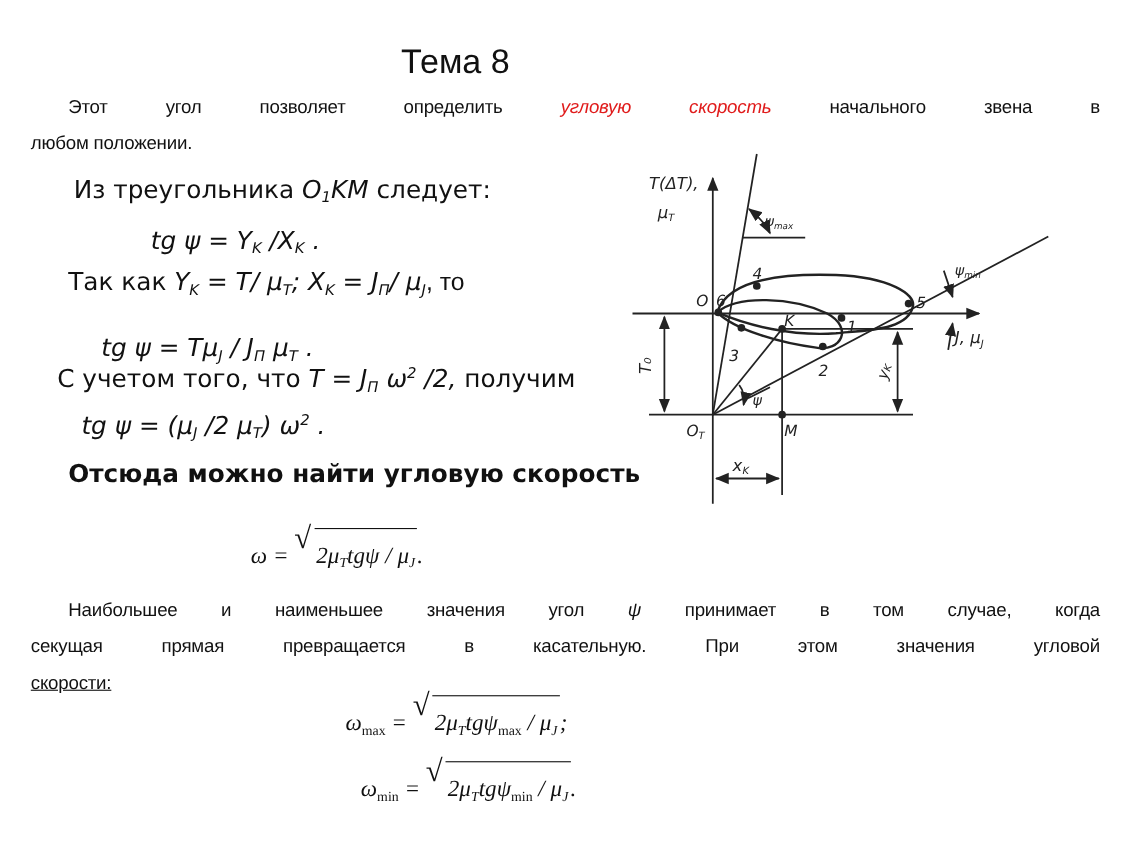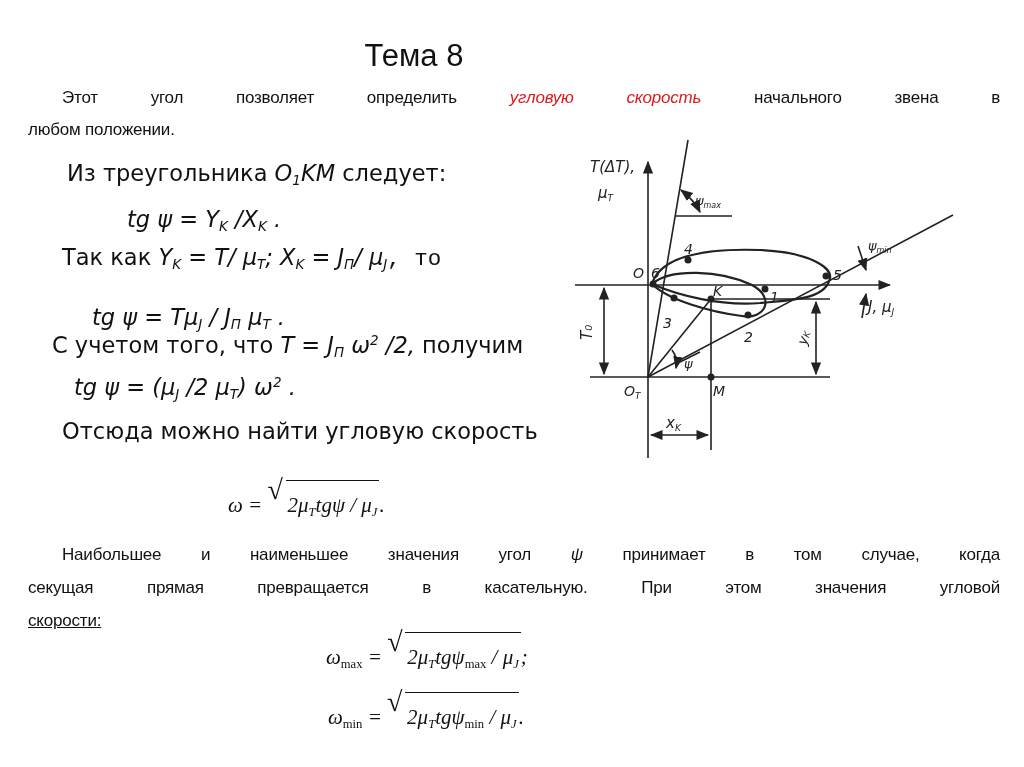--- a/index.html
+++ b/index.html
@@ -3,21 +3,21 @@
 <meta charset="utf-8">
 <style>
   html, body { margin: 0; padding: 0; background: #ffffff; }
   body { width: 1024px; height: 767px; position: relative; overflow: hidden;
          font-family: "Liberation Sans Narrow", "Liberation Sans", sans-serif; color: #111; }
   .abs { position: absolute; white-space: nowrap; }
   .title { left: 0; width: 828px; top: 38px; text-align: center; font-size: 31px; }
   .para { font-size: 17px; letter-spacing: -0.2px; }
   .red { color: #e01b1b; font-style: italic; }
   .it { font-style: italic; }
-  .serif { font-family: Liberation Mono, monospace; }
+  .serif { font-family: Liberation Sans, sans-serif; }
   .left-col { font-size: 22.5px; font-family: "DejaVu Sans", sans-serif; }
   sub { font-size: 0.6em; vertical-align: -0.3em; }
   sup { font-size: 0.6em; vertical-align: 0.6em; }
   .formula { font-family: "Liberation Serif", serif; font-size: 21px; }
   .sqrt { display: inline-block; position: relative; padding-left: 18px; }
   .sqrt .rad { position: absolute; left: 0; top: -6px; font-size: 28px; font-style: normal; }
   .sqrt .body { border-top: 1.2px solid #111; padding: 12px 2px; display: inline-block; }
   .justify { text-align: justify; text-align-last: justify; width: 980px; }
   svg text { font-family: "DejaVu Sans", sans-serif; font-style: italic; fill: #222; }
 </style>
@@ -30,53 +30,53 @@
   <span>Этот угол позволяет определить</span>
   <span class="red">угловую скорость</span>
   <span>начального звена в</span>
 </div>
 <div class="abs para" style="left:28px; top:120px;">любом положении.</div>
 
 <div class="abs left-col" style="left:67px; top:160px;">
   <span>Из треугольника </span><span class="it">O</span><sub class="it">1</sub><span class="it">KM</span><span> следует:</span>
 </div>
 
-<div class="abs left-col it" style="left:127px; top:206px;">
+<div class="abs left-col it" style="left:137px; top:206px;">
   <span>tg ψ = Y</span><sub>K</sub><span> /X</span><sub>K</sub><span> .</span>
 </div>
 
 <div class="abs left-col" style="left:62px; top:244px;">
   <span>Так как </span><span class="it">Y</span><sub class="it">K</sub><span class="it"> = T/ μ</span><sub class="it">T</sub><span class="it">; X</span><sub class="it">K</sub><span class="it"> =  J</span><sub class="it">П</sub><span class="it">/ μ</span><sub class="it">J</sub><span class="serif">, то</span>
 </div>
 
 <div class="abs left-col it" style="left:92px; top:304px;">
   <span>tg ψ = Tμ</span><sub>J</sub><span> / J</span><sub>П</sub><span> μ</span><sub>T</sub><span> .</span>
 </div>
 
 <div class="abs left-col" style="left:52px; top:332px;">
   <span>С учетом того, что  </span><span class="it">T = J</span><sub class="it">П</sub><span class="it"> ω</span><sup class="it">2</sup><span class="it"> /2,</span><span> получим</span>
 </div>
 
 <div class="abs left-col it" style="left:74px; top:374px;">
   <span>tg ψ = (μ</span><sub>J</sub><span> /2 μ</span><sub>T</sub><span>) ω</span><sup>2</sup><span> .</span>
 </div>
 
-<div class="abs left-col" style="left:62px; top:418px;">Отсюда можно найти угловую скорость</div>
+<div class="abs left-col" style="left:62px; top:418px;font-weight:bold;">Отсюда можно найти угловую скорость</div>
 
 <div class="abs formula it" style="left:228px; top:480px;">
   <span>ω = </span><span class="sqrt"><span class="rad">√</span><span class="body"><span>2μ</span><sub>T</sub><span>tgψ / μ</span><sub>J</sub></span></span><span>.</span>
 </div>
 
 <div class="abs para justify" style="left:62px; top:545px; width:938px;">
   <span>Наибольшее и наименьшее значения угол </span><span class="it">ψ</span><span> принимает в том случае, когда</span>
 </div>
 <div class="abs para justify" style="left:28px; top:578px; width:972px;">секущая прямая превращается в касательную. При этом значения угловой</div>
 <div class="abs para" style="left:28px; top:611px;text-decoration:underline;">скорости:</div>
 
-<div class="abs formula it" style="left:326px; top:632px;">
+<div class="abs formula it" style="left:314px; top:632px;">
   <span>ω</span><sub style="font-style:normal">max</sub><span> = </span><span class="sqrt"><span class="rad">√</span><span class="body"><span>2μ</span><sub>T</sub><span>tgψ</span><sub style="font-style:normal">max</sub><span> / μ</span><sub>J</sub></span></span><span>;</span>
 </div>
 
 <div class="abs formula it" style="left:328px; top:692px;">
   <span>ω</span><sub style="font-style:normal">min</sub><span> = </span><span class="sqrt"><span class="rad">√</span><span class="body"><span>2μ</span><sub>T</sub><span>tgψ</span><sub style="font-style:normal">min</sub><span> / μ</span><sub>J</sub></span></span><span>.</span>
 </div>
 
 <svg class="abs" style="left:560px; top:130px;" width="400" height="330" viewBox="560 130 400 330">
   <defs>
     <marker id="arr" viewBox="0 0 10 10" refX="9" refY="5" markerWidth="8" markerHeight="8" orient="auto-start-reverse">

